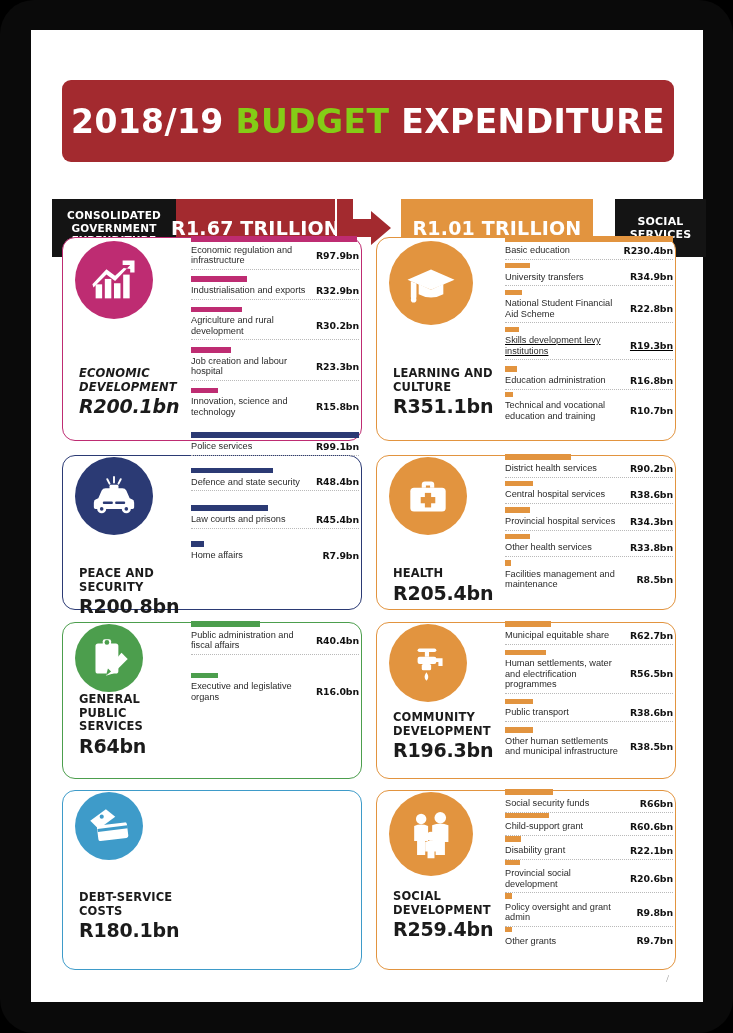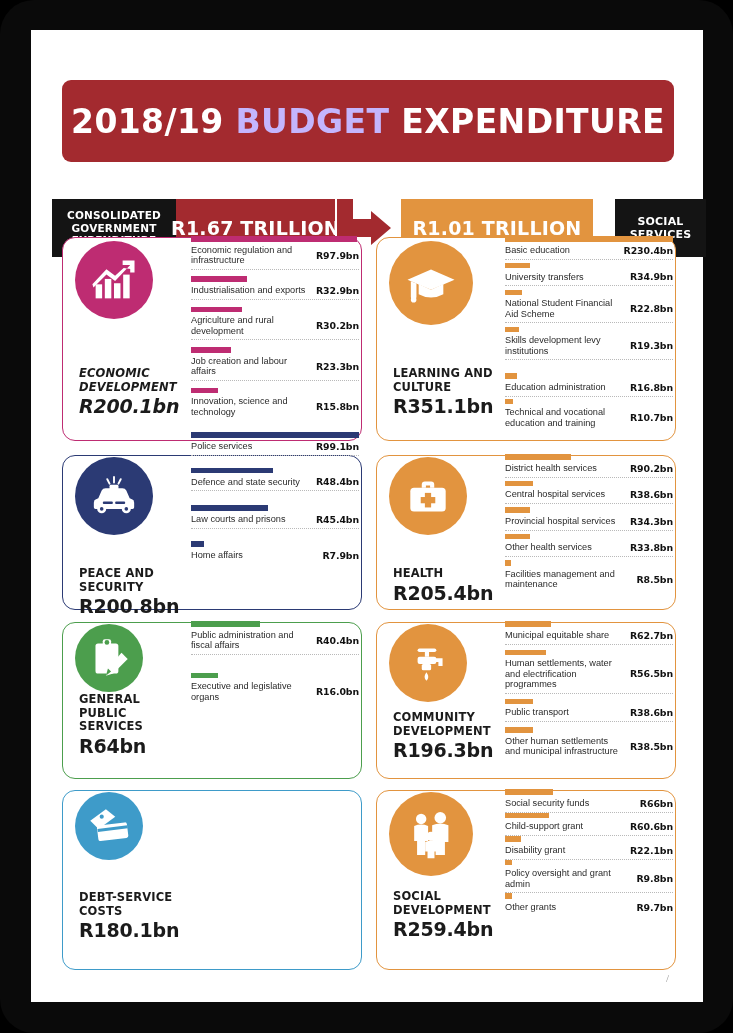--- a/index.html
+++ b/index.html
@@ -40,21 +40,21 @@
     justify-content: center;
   }
   .title-text {
     font-size: 33px;
     font-weight: 900;
     letter-spacing: 0.4px;
     color: #ffffff;
     font-family: "DejaVu Sans", sans-serif;
     white-space: nowrap;
   }
-  .title-accent { color: #c4b5fd; }
+  .title-accent { color: #84cc16; }
 
   
   #header-strip {
     position: absolute;
     left: 21px; top: 169px;
     width: 632px; height: 58px;
   }
   .hdr-seg {
     position: absolute;
     top: 0; height: 58px;
@@ -276,21 +276,21 @@
             <div class="bar" style="width: 51.2px; background: rgb(190, 44, 114);"></div>
             <div class="row">
               <div class="label">Agriculture and rural development</div>
               <div class="value">R30.2bn</div>
             </div>
             <div class="divider"></div>
           </div>
           <div class="item" style="margin-bottom: 6.8px;">
             <div class="bar" style="width: 39.5px; background: rgb(190, 44, 114);"></div>
             <div class="row">
-              <div class="label">Job creation and labour affairs</div>
+              <div class="label">Job creation and labour hospital</div>
               <div class="value">R23.3bn</div>
             </div>
             <div class="divider"></div>
           </div>
           <div class="item" style="margin-bottom: 6.8px;">
             <div class="bar" style="width: 26.8px; background: rgb(190, 44, 114);"></div>
             <div class="row">
               <div class="label">Innovation, science and technology</div>
               <div class="value">R15.8bn</div>
             </div>
@@ -433,21 +433,21 @@
             <div class="divider"></div>
           </div>
           <div class="item" style="margin-bottom: 3.3px;">
             <div class="bar" style="width: 16.6px; background: rgb(226, 148, 63);"></div>
             <div class="row">
               <div class="label">National Student Financial Aid Scheme</div>
               <div class="value">R22.8bn</div>
             </div>
             <div class="divider"></div>
           </div>
-          <div class="item" style="margin-bottom: 13px;">
+          <div class="item" style="margin-bottom: 6px; text-decoration: underline;">
             <div class="bar" style="width: 14.1px; background: rgb(226, 148, 63);"></div>
             <div class="row">
               <div class="label">Skills development levy institutions</div>
               <div class="value">R19.3bn</div>
             </div>
             <div class="divider"></div>
           </div>
           <div class="item" style="margin-bottom: 2px;">
             <div class="bar" style="width: 12.3px; background: rgb(226, 148, 63);"></div>
             <div class="row">
@@ -609,20 +609,28 @@
           </div>
           <div class="item">
             <div class="bar" style="width: 16.1px; background: rgb(226, 148, 63);"></div>
             <div class="row">
               <div class="label">Disability grant</div>
               <div class="value">R22.1bn</div>
             </div>
             <div class="divider"></div>
           </div>
           <div class="item">
+            <div class="bar" style="width: 15px; background: rgb(226, 148, 63);"></div>
+            <div class="row">
+              <div class="label">Provincial social development</div>
+              <div class="value">R20.6bn</div>
+            </div>
+            <div class="divider"></div>
+          </div>
+          <div class="item">
             <div class="bar" style="width: 7.1px; background: rgb(226, 148, 63);"></div>
             <div class="row">
               <div class="label">Policy oversight and grant admin</div>
               <div class="value">R9.8bn</div>
             </div>
             <div class="divider"></div>
           </div>
           <div class="item">
             <div class="bar" style="width: 7.1px; background: rgb(226, 148, 63);"></div>
             <div class="row">

